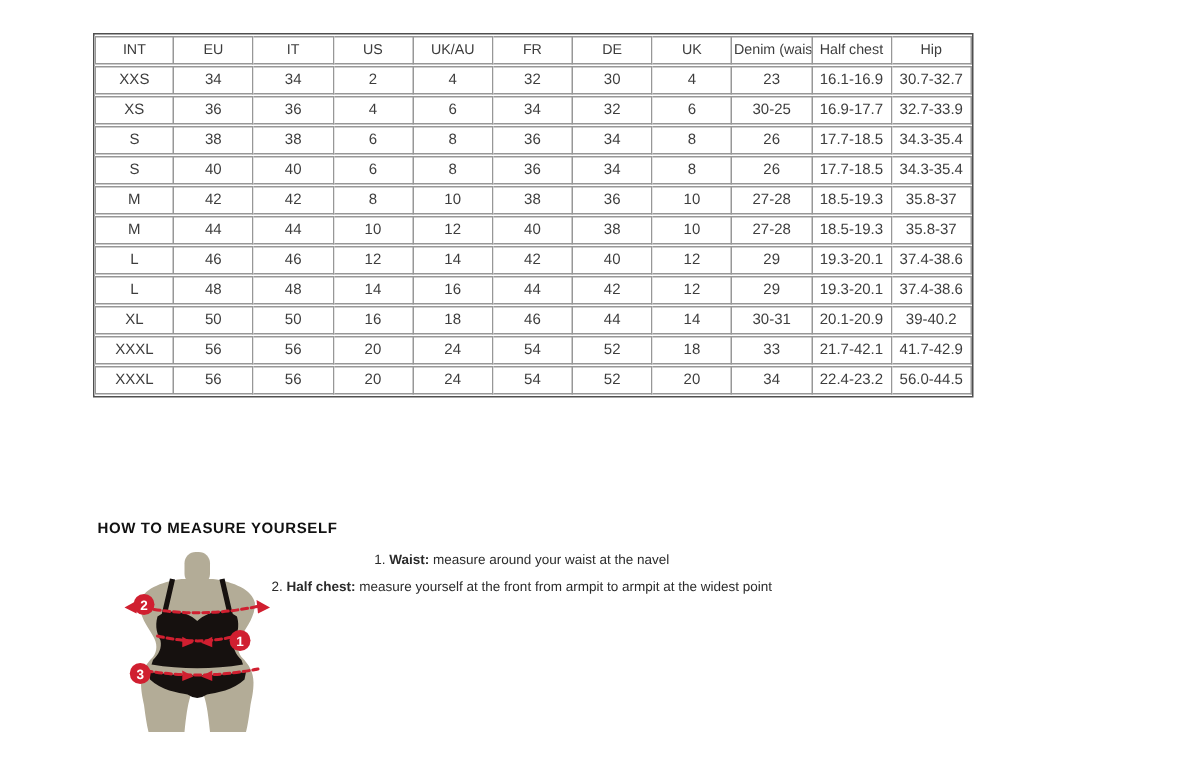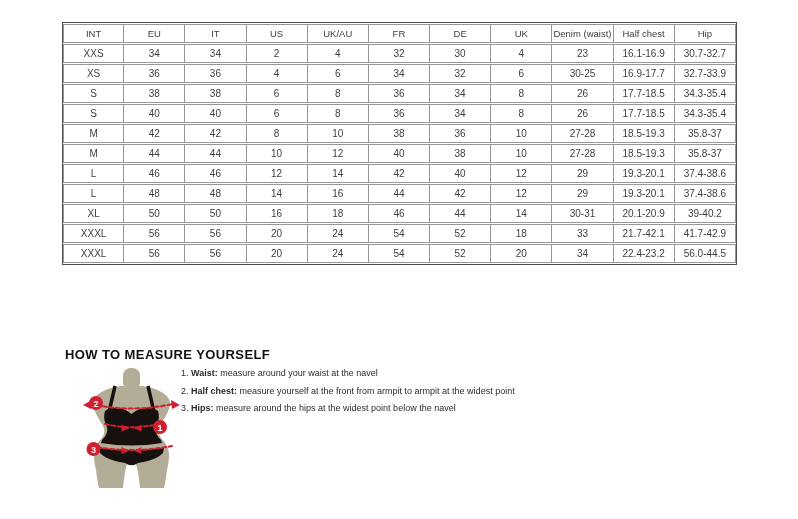--- a/index.html
+++ b/index.html
@@ -9,21 +9,21 @@
     background: #ffffff;
     font-family: "Liberation Sans", sans-serif;
     overflow: hidden;
   }
 
   
   .size-table {
     position: absolute;
     left: 62px;
     top: 22px;
-    width: 675px;
+    width: 587px;
     table-layout: fixed;
     border-collapse: separate;
     border-spacing: 0 1px;
     border: 1px solid #4f4f4f;
     background: #ffffff;
   }
   .size-table th,
   .size-table td {
     border: 1px solid #979797;
     border-left: none;
@@ -40,41 +40,41 @@
   }
   .size-table th:first-child,
   .size-table td:first-child { border-left: 1px solid #979797; }
   .size-table th { font-size: 9.5px; }
 
   
   .measure-title {
     position: absolute;
     left: 65px;
     top: 347px;
-    font-size: 13px;
+    font-size: 10px;
     font-weight: bold;
     letter-spacing: 0.4px;
     color: #111111;
   }
   .figure-wrap {
     position: absolute;
     left: 80px;
     top: 366px;
     width: 105px;
     height: 130px;
   }
   .steps {
     position: absolute;
     left: 181px;
     top: 368px;
     list-style: none;
     font-size: 9px;
     color: #2b2b2b;
   }
-  .steps li { margin-bottom: 6.5px; line-height: 11px; white-space: nowrap; }
+  .steps li { margin-bottom: 6.5px; line-height: 11px; white-space: nowrap; text-align: center; }
   .steps .term { font-weight: bold; }
 </style>
 </head>
 <body>
 
 <table class="size-table">
   <thead>
       <tr>
         <th>INT</th>
         <th>EU</th>
@@ -295,14 +295,13 @@
     <g>
       <circle cx="13.5" cy="83" r="7" fill="var(--accent)"></circle>
       <text x="13.5" y="86.5" text-anchor="middle" font-size="9" font-weight="bold" fill="#ffffff">3</text>
     </g>
   </svg>
 </div>
 
 <ol class="steps">
     <li><span class="num">1. </span><span class="term">Waist:</span><span class="desc"> measure around your waist at the navel</span></li>
     <li><span class="num">2. </span><span class="term">Half chest:</span><span class="desc"> measure yourself at the front from armpit to armpit at the widest point</span></li>
-    <li><span class="num">3. </span><span class="term">Hips:</span><span class="desc"> measure around the hips at the widest point below the navel</span></li>
   </ol>
 
 </body></html>

